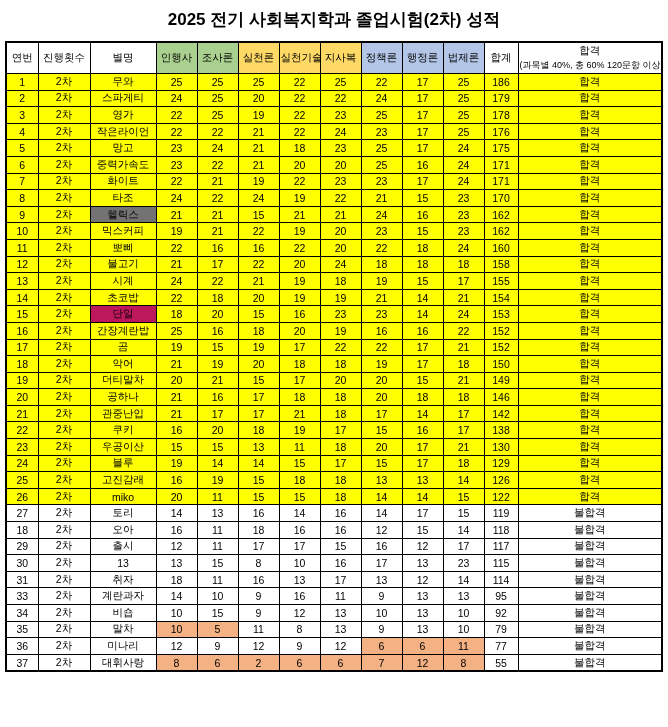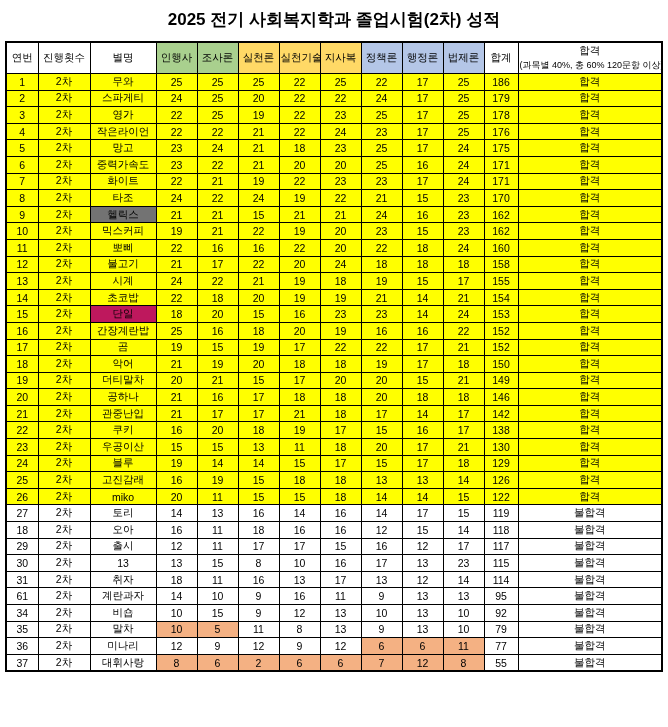--- a/index.html
+++ b/index.html
@@ -558,21 +558,21 @@
           <td>16</td>
           <td>13</td>
           <td>17</td>
           <td>13</td>
           <td>12</td>
           <td>14</td>
           <td>114</td>
           <td>불합격</td>
         </tr>
         <tr>
-          <td>61</td>
+          <td>33</td>
           <td>2차</td>
           <td>계란과자</td>
           <td>14</td>
           <td>10</td>
           <td>9</td>
           <td>16</td>
           <td>11</td>
           <td>9</td>
           <td>13</td>
           <td>13</td>

